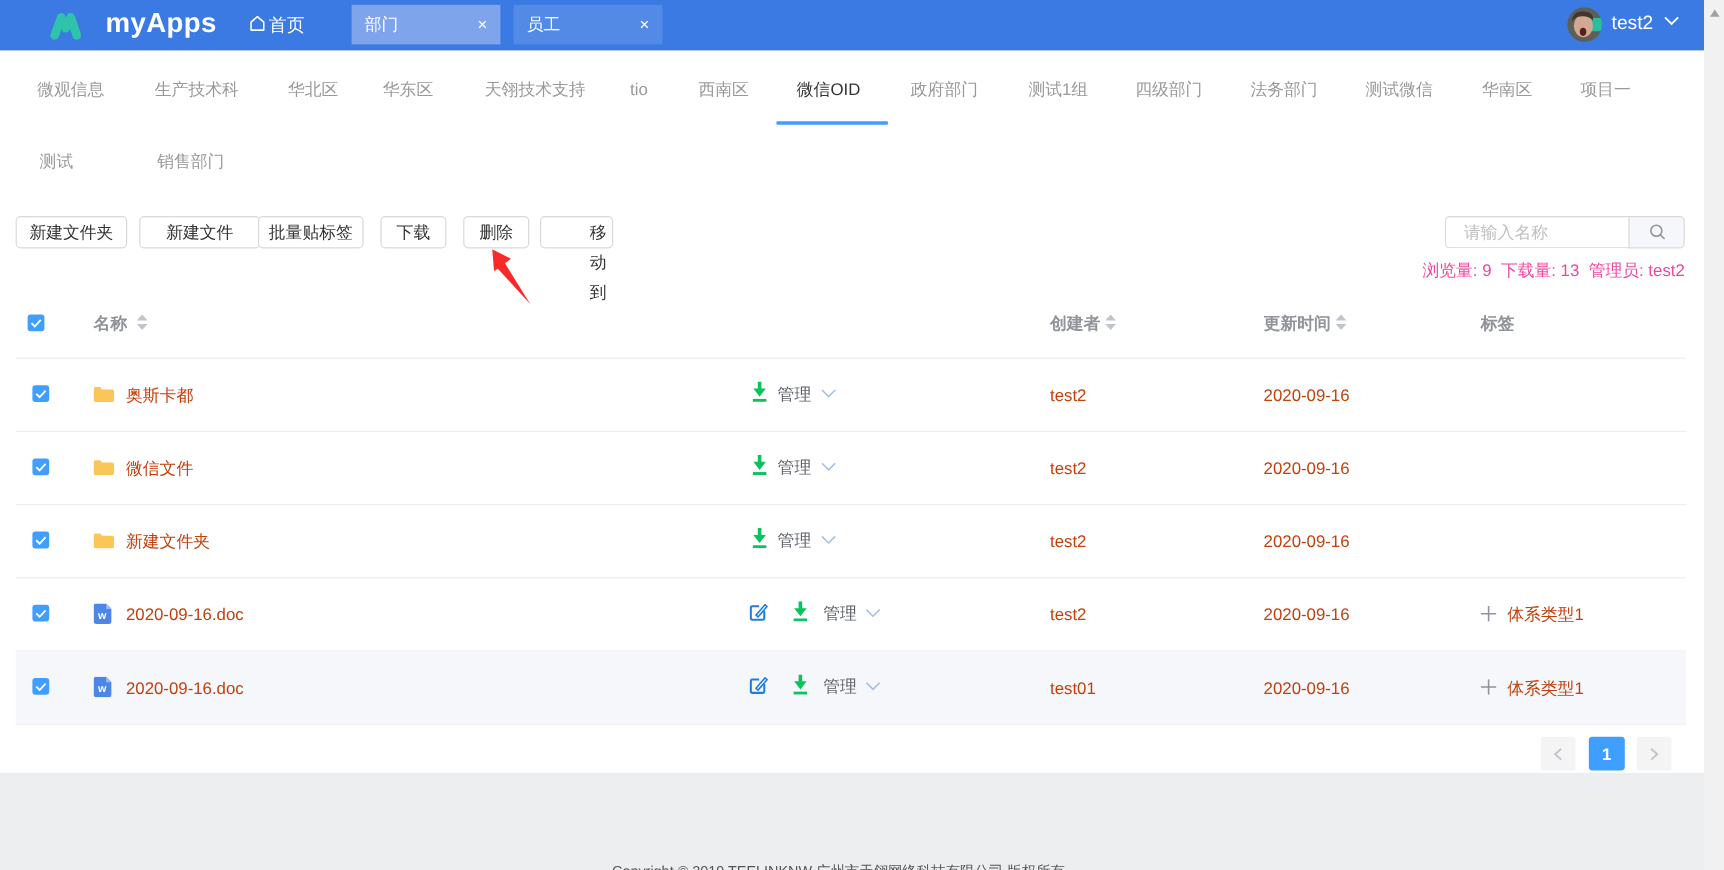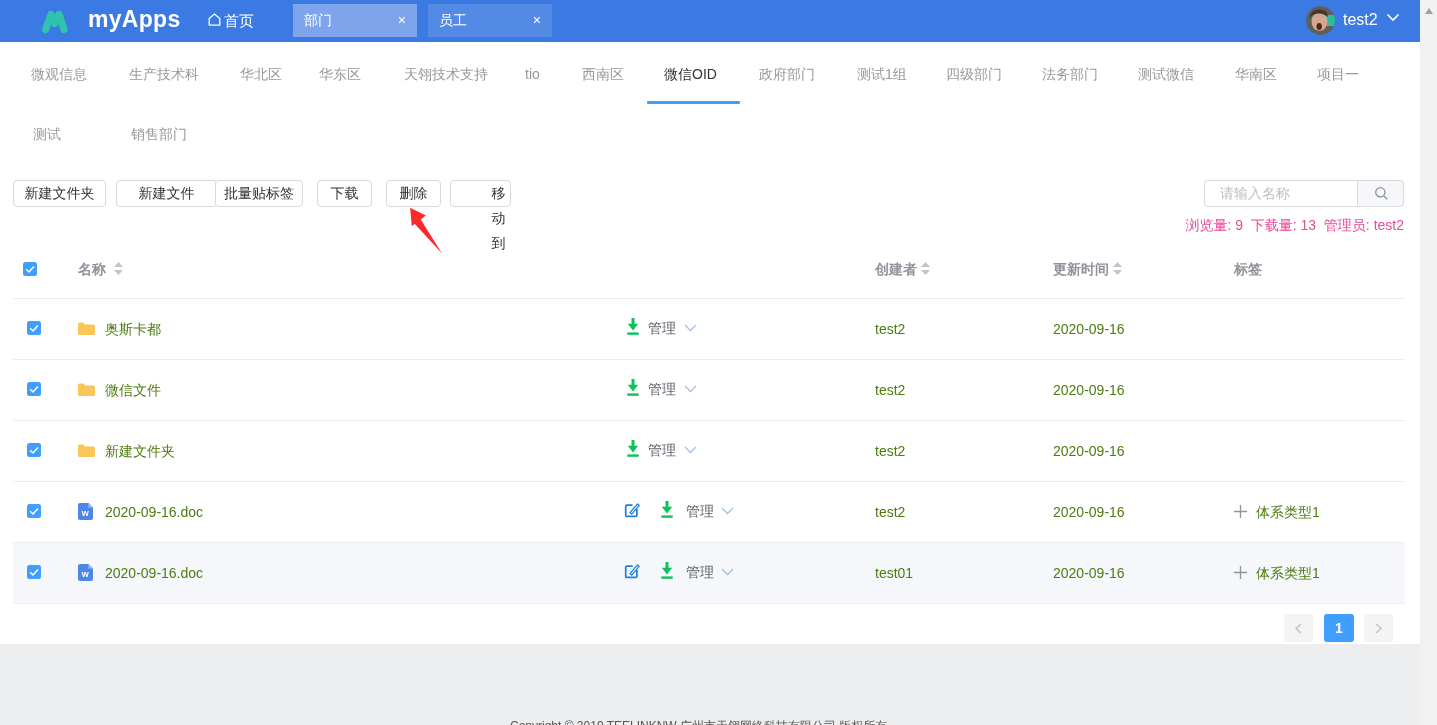--- a/index.html
+++ b/index.html
@@ -37,21 +37,21 @@
 
 
 #searchbox { left:1204px; top:180px; width:154px; height:27px; border:1px solid #D9D9D9; border-radius:4px 0 0 4px; border-right:none; background:#fff; color:#BFBFBF; font-size:14px; line-height:25px; padding-left:15px; }
 #searchbtn { left:1357px; top:180px; width:47px; height:27px; border:1px solid #D9D9D9; border-radius:0 4px 4px 0; background:#F5F7FA; }
 #stats { right:33px; top:217px; font-size:14px; color:#ec4899; }
 
 
 .cb { width:14px; height:14px; background:#409EFF; border-radius:2.5px; }
 .hline { left:13px; width:1392px; height:1px; background:#EBEEF5; }
 .th { font-size:14px; font-weight:bold; color:#909399; }
-.td { font-size:14px; color:#4d7c0f; }
+.td { font-size:14px; color:#c2410c; }
 .rowbg { left:13px; width:1392px; height:60px; background:#F5F7FA; }
 .mgr { font-size:14px; color:#5E626A; }
 
 
 .pgbtn { top:614px; width:29px; height:28px; background:#F4F4F5; border-radius:3px; }
 #pg1 { left:1324px; top:614px; width:30px; height:28px; background:#409EFF; border-radius:3px; color:#fff; font-weight:bold; font-size:14px; text-align:center; line-height:28px; }
 
 
 #graybottom { left:0; top:644px; width:1420px; height:81px; background:#ECEEF0; }
 #footertext { left:510px; top:718px; font-size:12px; color:#555; white-space:nowrap; }

